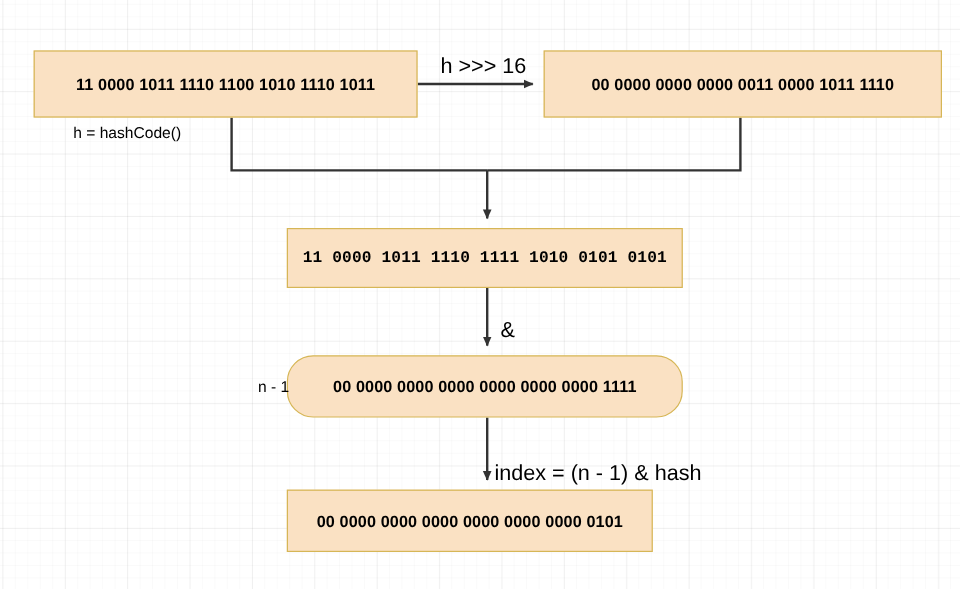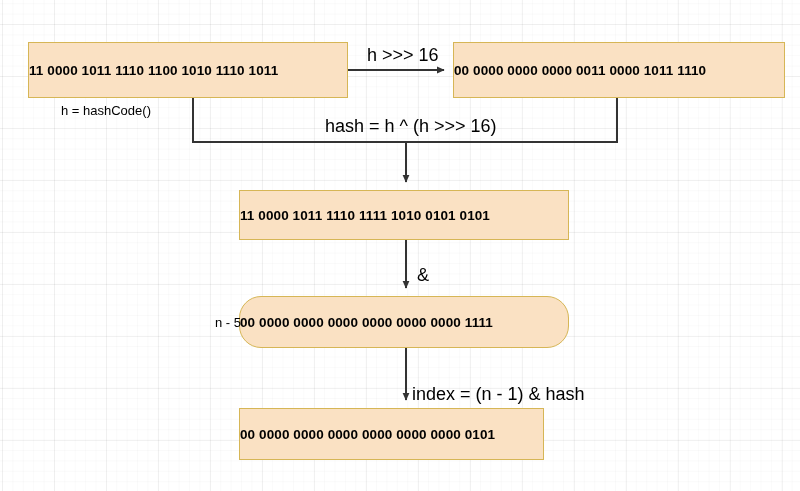--- a/index.html
+++ b/index.html
@@ -22,20 +22,21 @@
     overflow: hidden;
     font-family: "Liberation Sans", sans-serif;
   }
   .bitbox {
     position: absolute;
     box-sizing: border-box;
     background: #fae1c3;
     border: 1.5px solid #d6b656;
     display: flex;
     align-items: center;
+    justify-content: center;
     color: #000000;
     font-family: "Liberation Sans", sans-serif;
     font-size: 13.5px;
     font-weight: 700;
     letter-spacing: 0.1px;
     white-space: nowrap;
   }
   .edge-label {
     position: absolute;
     color: #000000;
@@ -91,37 +92,36 @@
   </svg>
 
   <div class="bitbox" style="left:28px; top:42px; width:320px; height:56px;">
     <span>11 0000 1011 1110 1100 1010 1110 1011</span>
   </div>
 
   <div class="bitbox" style="left:453px; top:42px; width:332px; height:56px;">
     <span>00 0000 0000 0000 0011 0000 1011 1110</span>
   </div>
 
-  <div class="bitbox" style="left:239px; top:190px; width:330px; height:50px;">
+  <div class="bitbox" style="left:239px; top:190px; width:330px; height:50px;font-family:Liberation Mono, monospace;">
     <span>11 0000 1011 1110 1111 1010 0101 0101</span>
   </div>
 
   <div class="bitbox" style="left:239px; top:296px; width:330px; height:52px;border-radius:22px;">
     <span>00 0000 0000 0000 0000 0000 0000 1111</span>
   </div>
 
   <div class="bitbox" style="left:239px; top:408px; width:305px; height:52px;">
     <span>00 0000 0000 0000 0000 0000 0000 0101</span>
   </div>
 
   <div class="side-label" style="left:29px; top:104px;">h = hashCode()</div>
 
   <div class="edge-label" style="left:367px; top:46px;">h &gt;&gt;&gt; 16</div>
 
-  <div class="edge-label" style="left:325px; top:117px;">hash = h ^ (h &gt;&gt;&gt; 16)</div>
 
   <div class="edge-label" style="left:417px; top:266px;">&amp;</div>
 
-  <div class="side-label" style="left:183px; top:316px;">n - 5</div>
+  <div class="side-label" style="left:183px; top:316px;">n - 1</div>
 
   <div class="edge-label" style="left:412px; top:385px;">index = (n - 1) &amp; hash</div>
 
 </div>
 
 </body></html>

